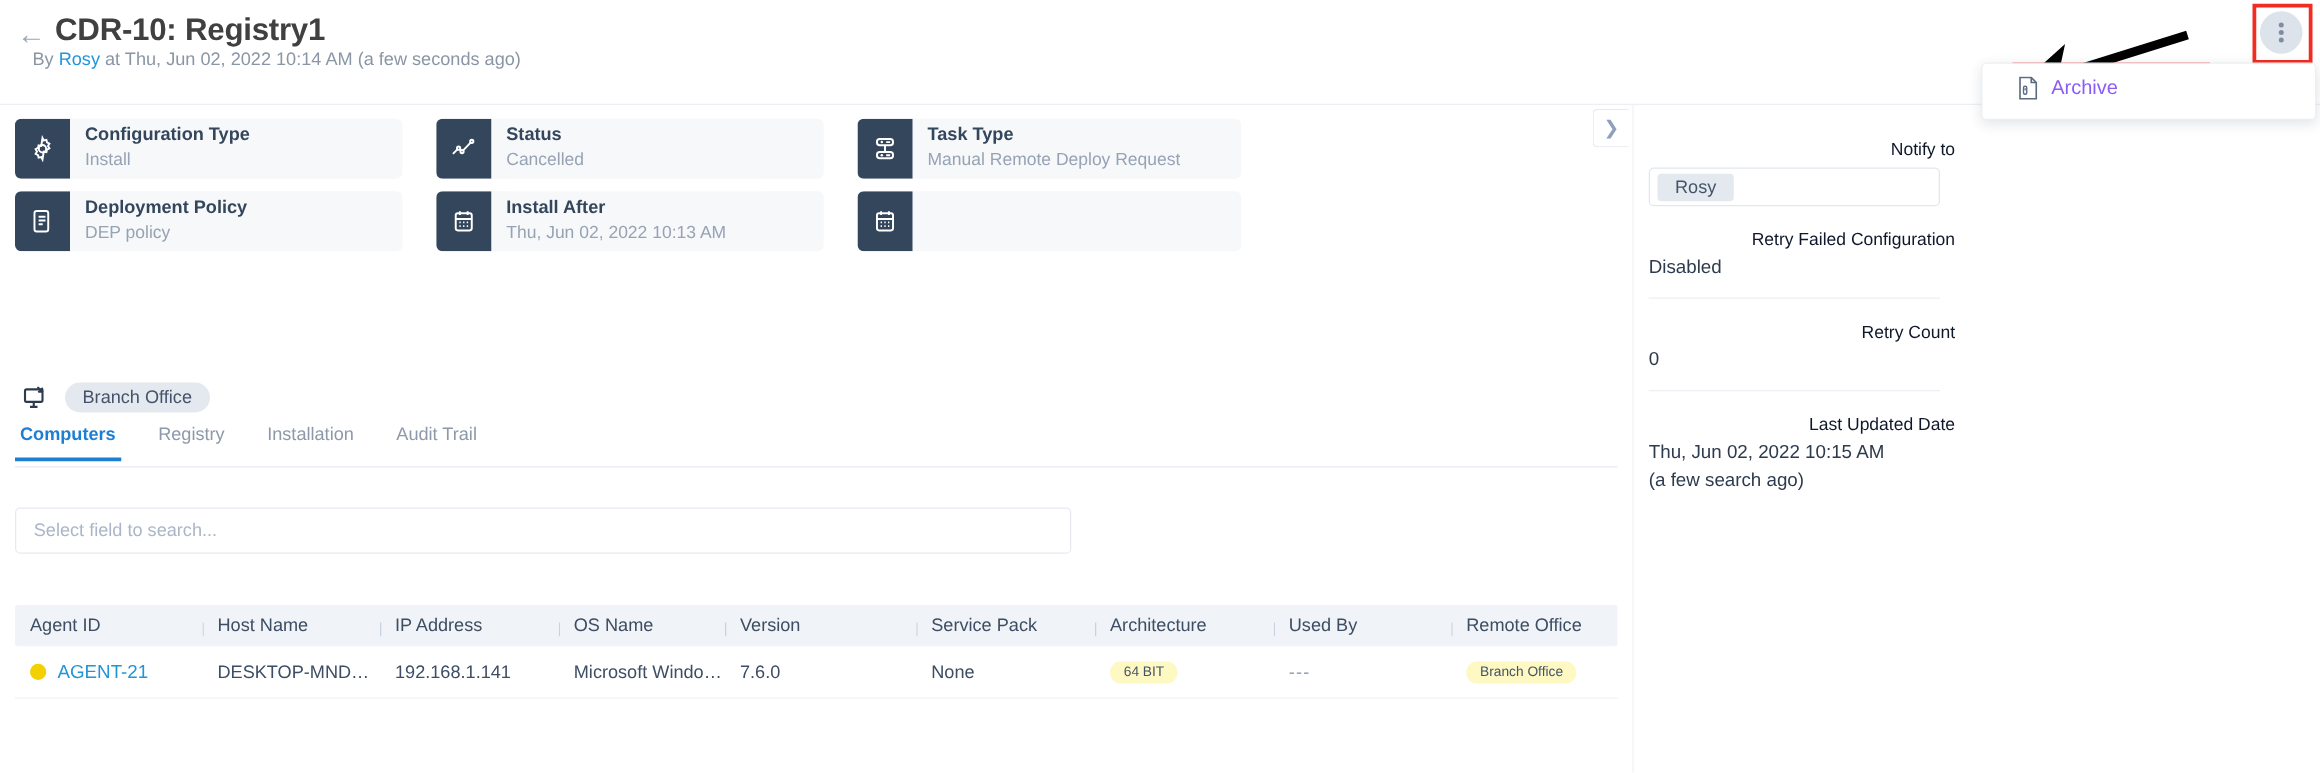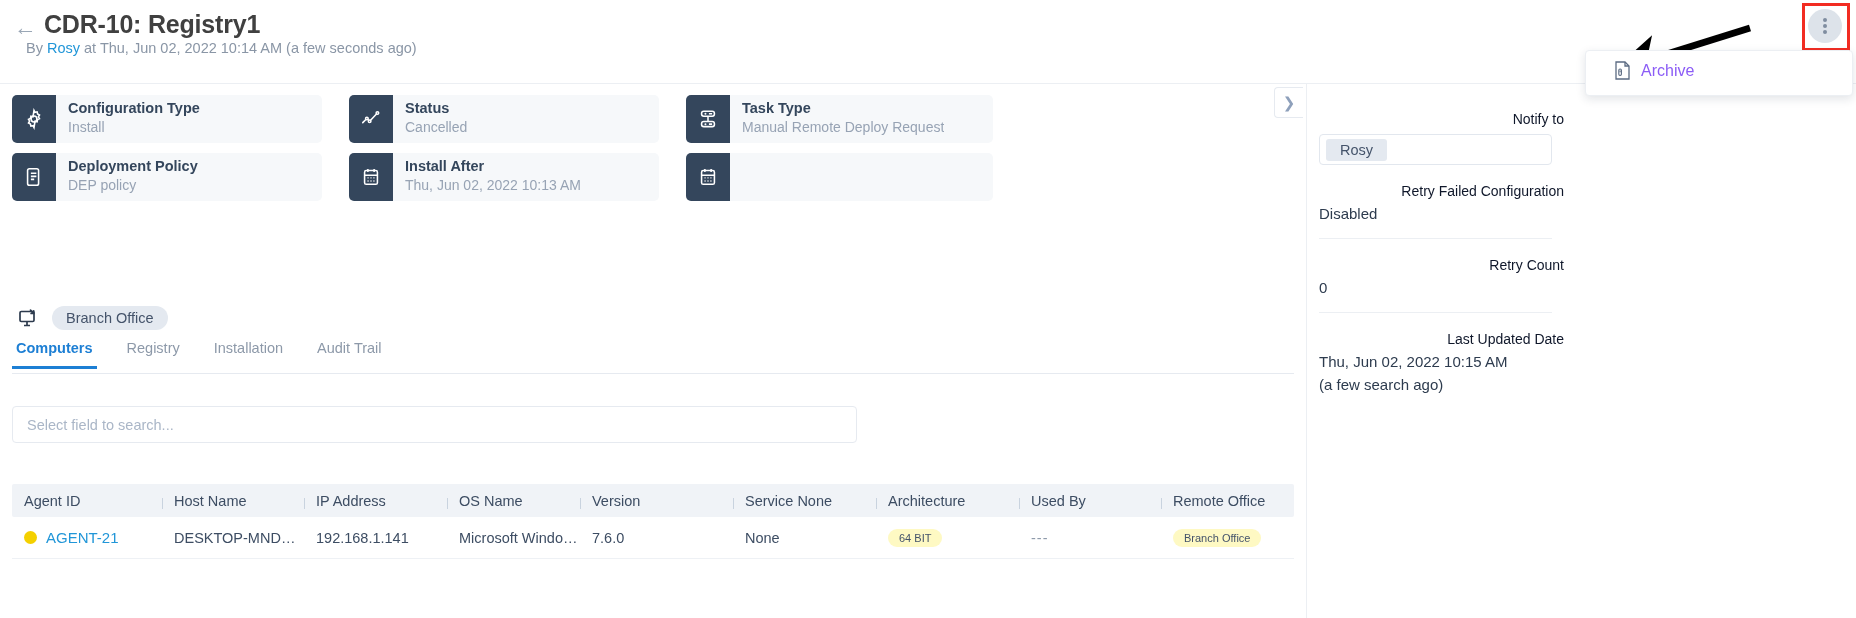--- a/index.html
+++ b/index.html
@@ -516,21 +516,21 @@
     <input type="text" placeholder="Select field to search..." style="">
   </div>
 
   <div class="table">
     <div class="thead">
       <div class="th c0">Agent ID</div>
       <div class="th c1">Host Name</div>
       <div class="th c2">IP Address</div>
       <div class="th c3">OS Name</div>
       <div class="th c4">Version</div>
-      <div class="th c5">Service None</div>
+      <div class="th c5">Service Pack</div>
       <div class="th c6">Architecture</div>
       <div class="th c7">Used By</div>
       <div class="th c8">Remote Office</div>
     </div>
 
     <div class="trow">
       <div class="td c0">
         <span class="dot"></span>
         <span class="agent-link">AGENT-21</span>
       </div>

